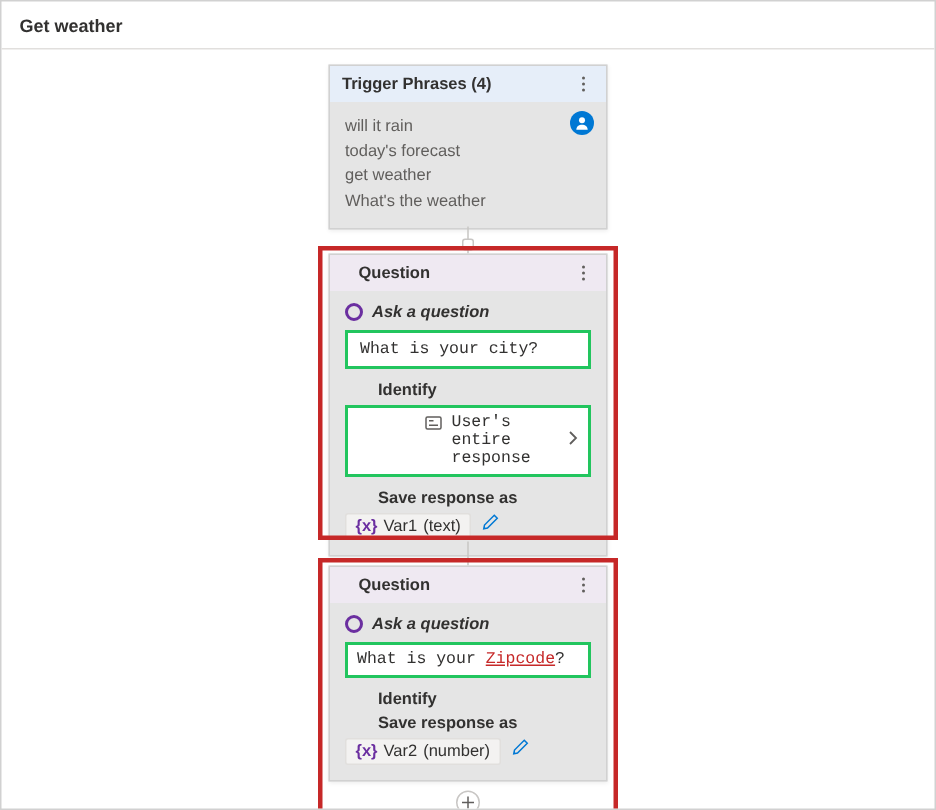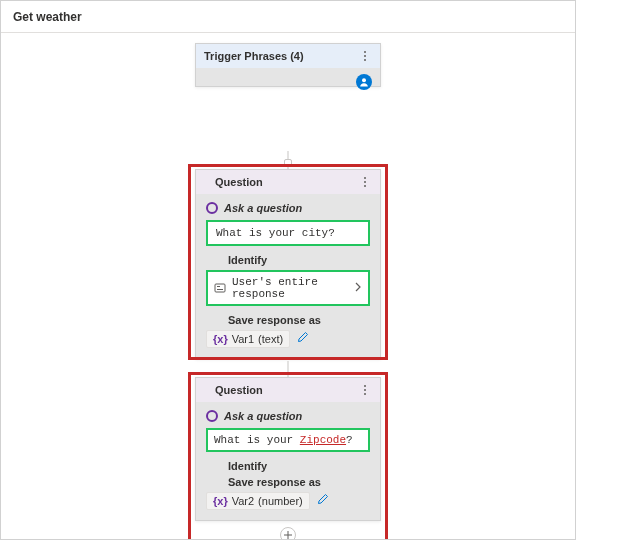--- a/index.html
+++ b/index.html
@@ -4,21 +4,21 @@
 <style>
   * { box-sizing: border-box; }
   body {
     margin: 0;
     font-family: "Segoe UI", -apple-system, sans-serif;
     font-size: 12px;
     background: #fff;
     color: #323130;
   }
   .outer {
-    width: 576px;
+    width: 624px;
     height: 540px;
     border: 1px solid #d1d1d1;
     position: relative;
   }
   .header {
     height: 32px;
     border-bottom: 1px solid #e1dfdd;
     display: flex;
     align-items: center;
     padding: 0 12px;
@@ -121,22 +121,22 @@
     font-weight: 600;
     color: #323130;
     margin-bottom: 4px;
     margin-left: 22px;
   }
   .identify-select {
     cursor: pointer;
   }
   .identify-select .left {
     display: flex;
-    align-items: center;
     gap: 6px;
+    margin-left: 45px;
   }
   .slot-icon svg { display: block; }
   .chevron {
     color: #605e5c;
   }
   .var-chip {
     display: inline-flex;
     align-items: center;
     gap: 4px;
     background: #f3f2f1;
@@ -224,20 +224,26 @@
             </svg>
         </span>
       </div>
       <div class="node-body trigger-body">
         <span class="user-badge">
           <svg width="10" height="10" viewBox="0 0 10 10">
               <circle cx="5" cy="3.2" r="2" fill="#fff"></circle>
               <path d="M1.2 9.5c0-2 1.7-3.3 3.8-3.3s3.8 1.3 3.8 3.3" fill="#fff"></path>
             </svg>
         </span>
+        <div class="trigger-list">
+          <div>will it rain</div>
+          <div>today's forecast</div>
+          <div>get weather</div>
+          <div>What's the weather</div>
+        </div>
       </div>
     </div>
 
     <div class="connector conn1"></div>
     <div class="conn-dot dot1"></div>
 
     <div class="node q1">
       <div class="node-header question-h">
         <span>Question</span>
         <span class="more-icon">

